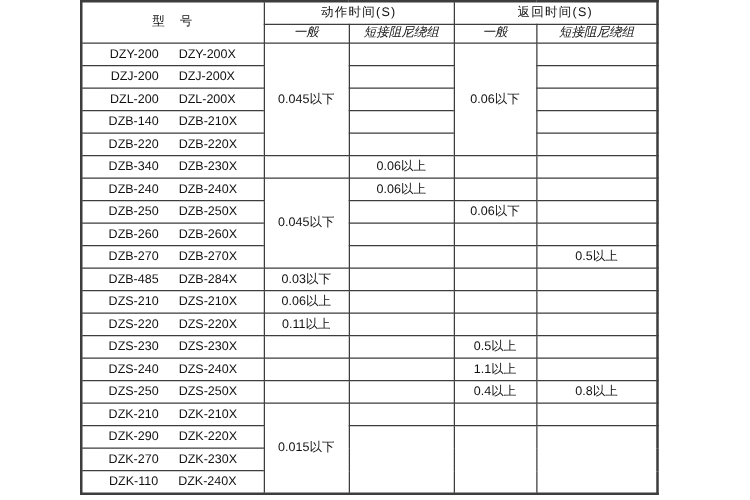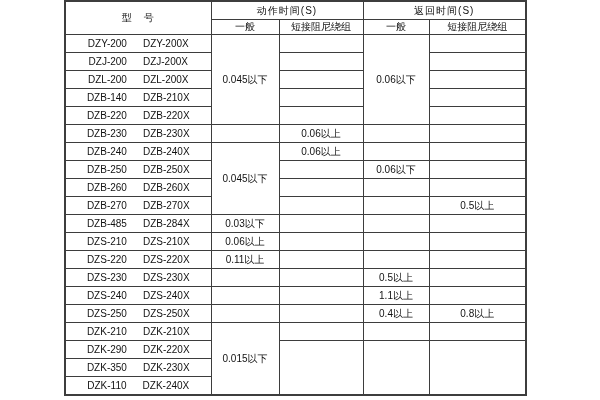--- a/index.html
+++ b/index.html
@@ -20,21 +20,21 @@
     padding:0;
     text-align:center;
     vertical-align:middle;
     font-size:10px;
     font-weight:normal;
     line-height:1;
     overflow:hidden;
     white-space:nowrap;
   }
   th.h1 { height:17px; letter-spacing:1px; }
-  th.h2 { height:14px; font-size:9.5px; }
+  th.h2 { height:14px; font-size:9.5px;font-style:italic; }
   td { height:17px; }
   td.model .m1 { margin-right:16px; }
   col.c-model { width:146px; }
   col.c-act-gen { width:68px; }
   col.c-act-damp { width:84px; }
   col.c-ret-gen { width:66px; }
   col.c-ret-damp { width:97px; }
 </style>
 </head>
 <body>
@@ -83,21 +83,21 @@
         <td class="model"><span class="m1">DZB-140</span><span class="m2">DZB-210X</span></td>
         <td></td>
         <td></td>
       </tr>
       <tr>
         <td class="model"><span class="m1">DZB-220</span><span class="m2">DZB-220X</span></td>
         <td></td>
         <td></td>
       </tr>
       <tr>
-        <td class="model"><span class="m1">DZB-230</span><span class="m2">DZB-230X</span></td>
+        <td class="model"><span class="m1">DZB-340</span><span class="m2">DZB-230X</span></td>
         <td></td>
         <td>0.06以上</td>
         <td></td>
         <td></td>
       </tr>
       <tr>
         <td class="model"><span class="m1">DZB-240</span><span class="m2">DZB-240X</span></td>
         <td rowspan="4">0.045以下</td>
         <td>0.06以上</td>
         <td></td>
@@ -170,20 +170,20 @@
         <td></td>
         <td></td>
       </tr>
       <tr>
         <td class="model"><span class="m1">DZK-290</span><span class="m2">DZK-220X</span></td>
         <td rowspan="3"></td>
         <td rowspan="3"></td>
         <td rowspan="3"></td>
       </tr>
       <tr>
-        <td class="model"><span class="m1">DZK-350</span><span class="m2">DZK-230X</span></td>
+        <td class="model"><span class="m1">DZK-270</span><span class="m2">DZK-230X</span></td>
       </tr>
       <tr>
         <td class="model"><span class="m1">DZK-110</span><span class="m2">DZK-240X</span></td>
       </tr>
     </tbody>
   </table>
 </div>
 
 </body></html>

